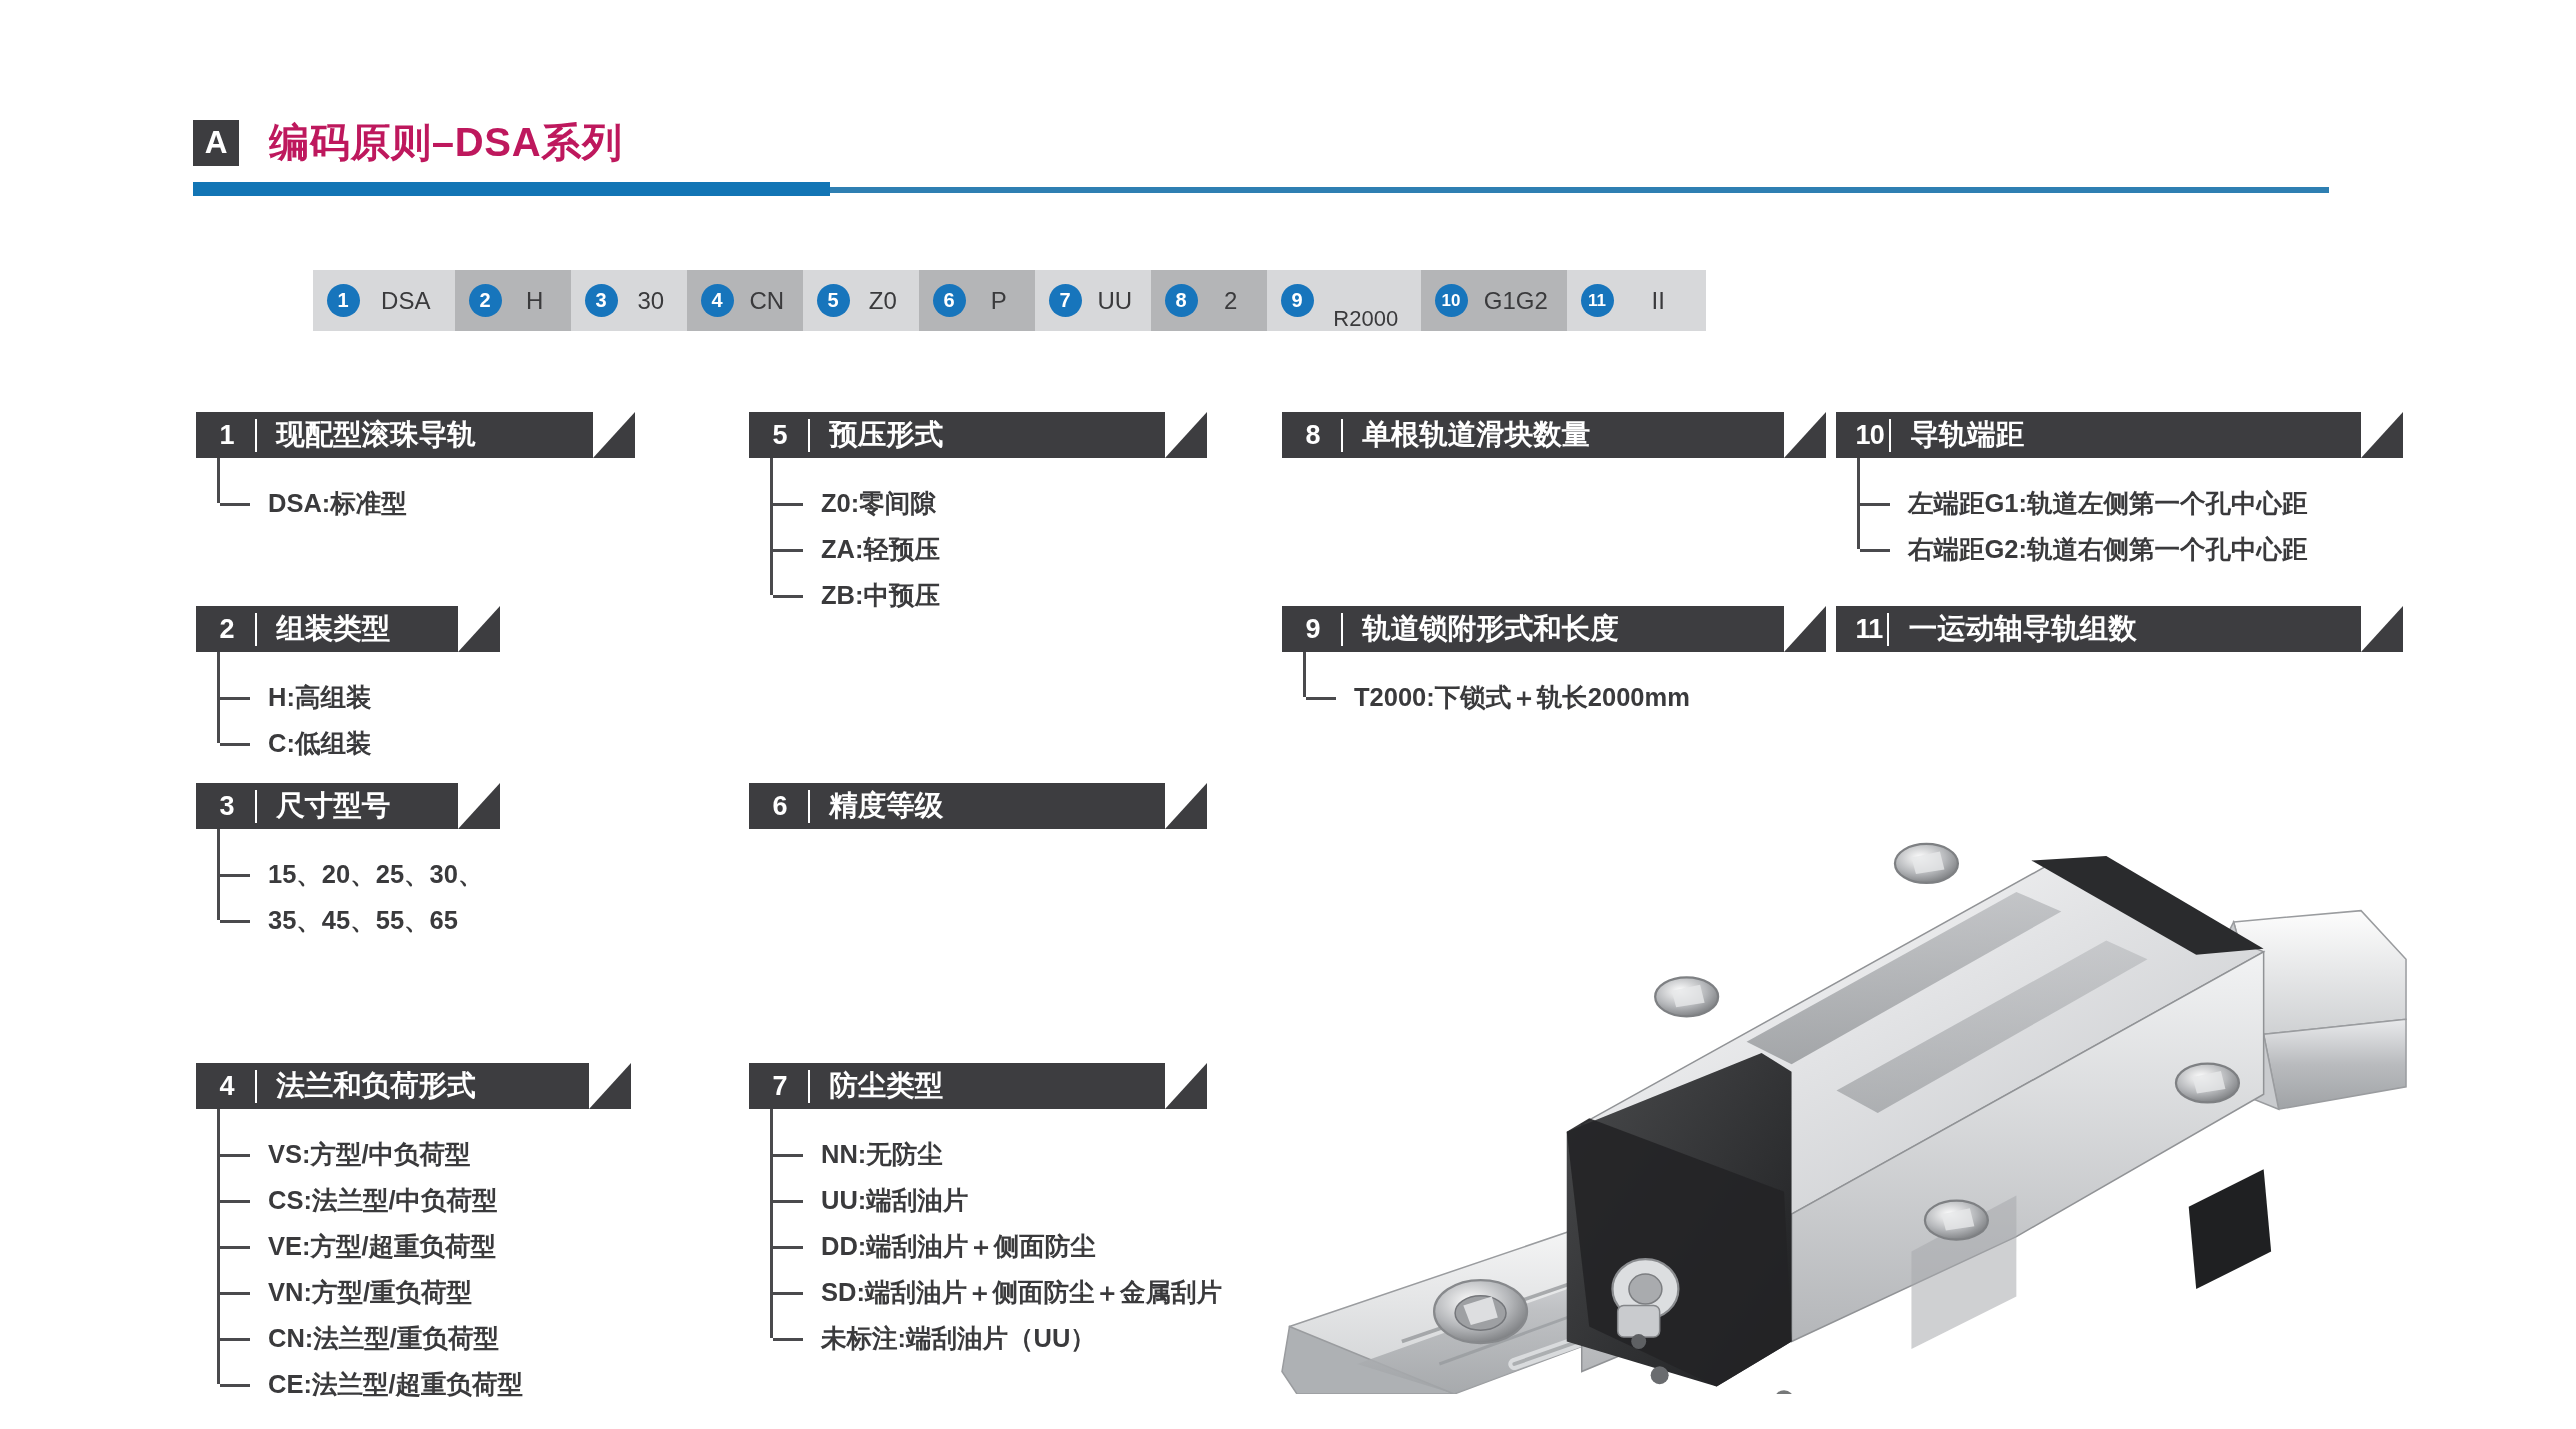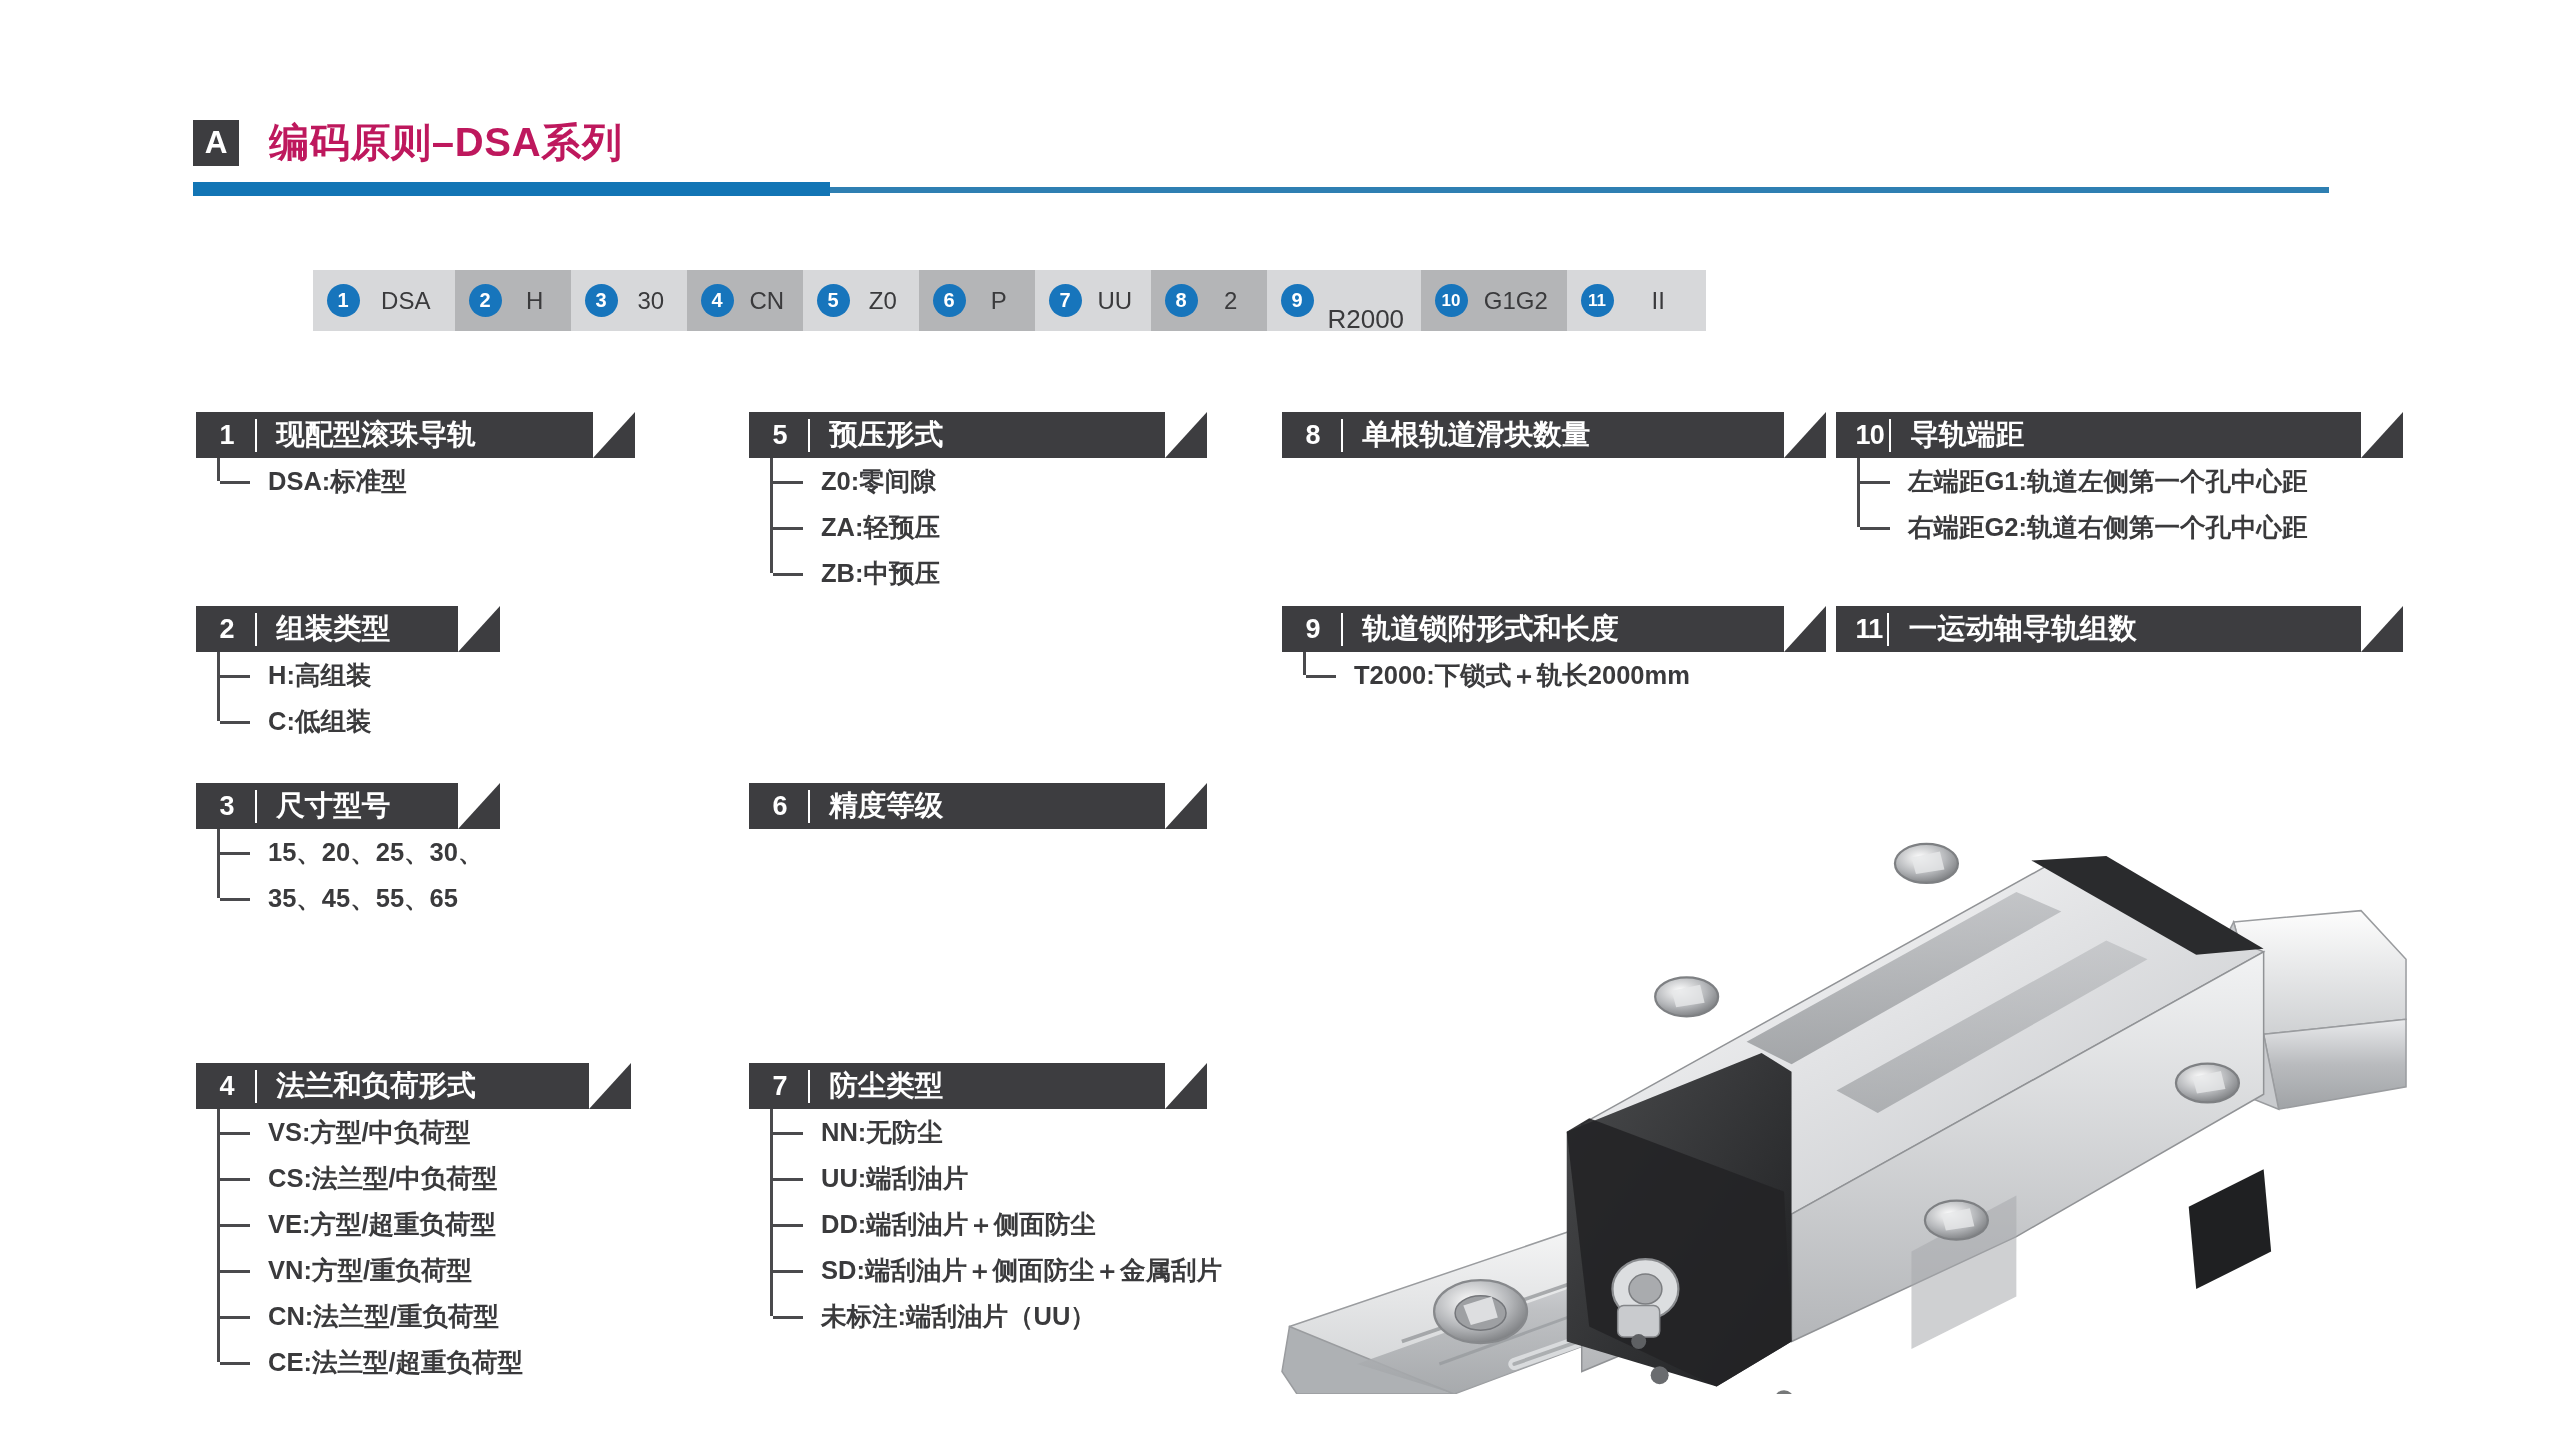--- a/index.html
+++ b/index.html
@@ -73,21 +73,21 @@
     font-size: 27px; font-weight: bold; min-width: 22.5px;
     text-align: center; letter-spacing: -0.7px;
   }
   .spec-divider {
     width: 2.2px; height: 33px; background: #ffffff;
     margin: 0 19.5px 0 16.5px; flex: 0 0 auto;
   }
   .spec-num.wide + .spec-divider { margin-left: 4.5px; }
   .spec-title { font-size: 28.5px; font-weight: bold; white-space: nowrap; }
 
-  .spec-items { position: relative; padding-left: 72px; padding-top: 0; }
+  .spec-items { position: relative; padding-left: 72px; padding-top: 22px; }
   .spec-items::before {
     content: ""; position: absolute; left: 21px; top: 0; bottom: 0;
     width: 3px; background: #4a4a4d;
   }
   .spec-item {
     position: relative; height: 46px; display: flex; align-items: center;
     font-size: 25.5px; font-weight: bold; color: #3a3a3c; white-space: nowrap;
   }
   .spec-item::before {
     content: ""; position: absolute; left: -48px; top: 50%;
@@ -143,21 +143,21 @@
       <div class="code-cell light" style="width: 116px;">
         <div class="code-badge">7</div>
         <div class="code-value">UU</div>
       </div>
       <div class="code-cell dark" style="width: 116px;">
         <div class="code-badge">8</div>
         <div class="code-value">2</div>
       </div>
       <div class="code-cell light" style="width: 154px;">
         <div class="code-badge">9</div>
-        <div class="code-value" style="font-size: 26px; margin-top: 37px;">R2000</div>
+        <div class="code-value" style="font-size: 22px; margin-top: 37px;">R2000</div>
       </div>
       <div class="code-cell dark" style="width: 146px;">
         <div class="code-badge" style="font-size: 17px;">10</div>
         <div class="code-value">G1G2</div>
       </div>
       <div class="code-cell light" style="width: 139px;">
         <div class="code-badge" style="font-size: 17px;">11</div>
         <div class="code-value">II</div>
       </div>
     </div>

